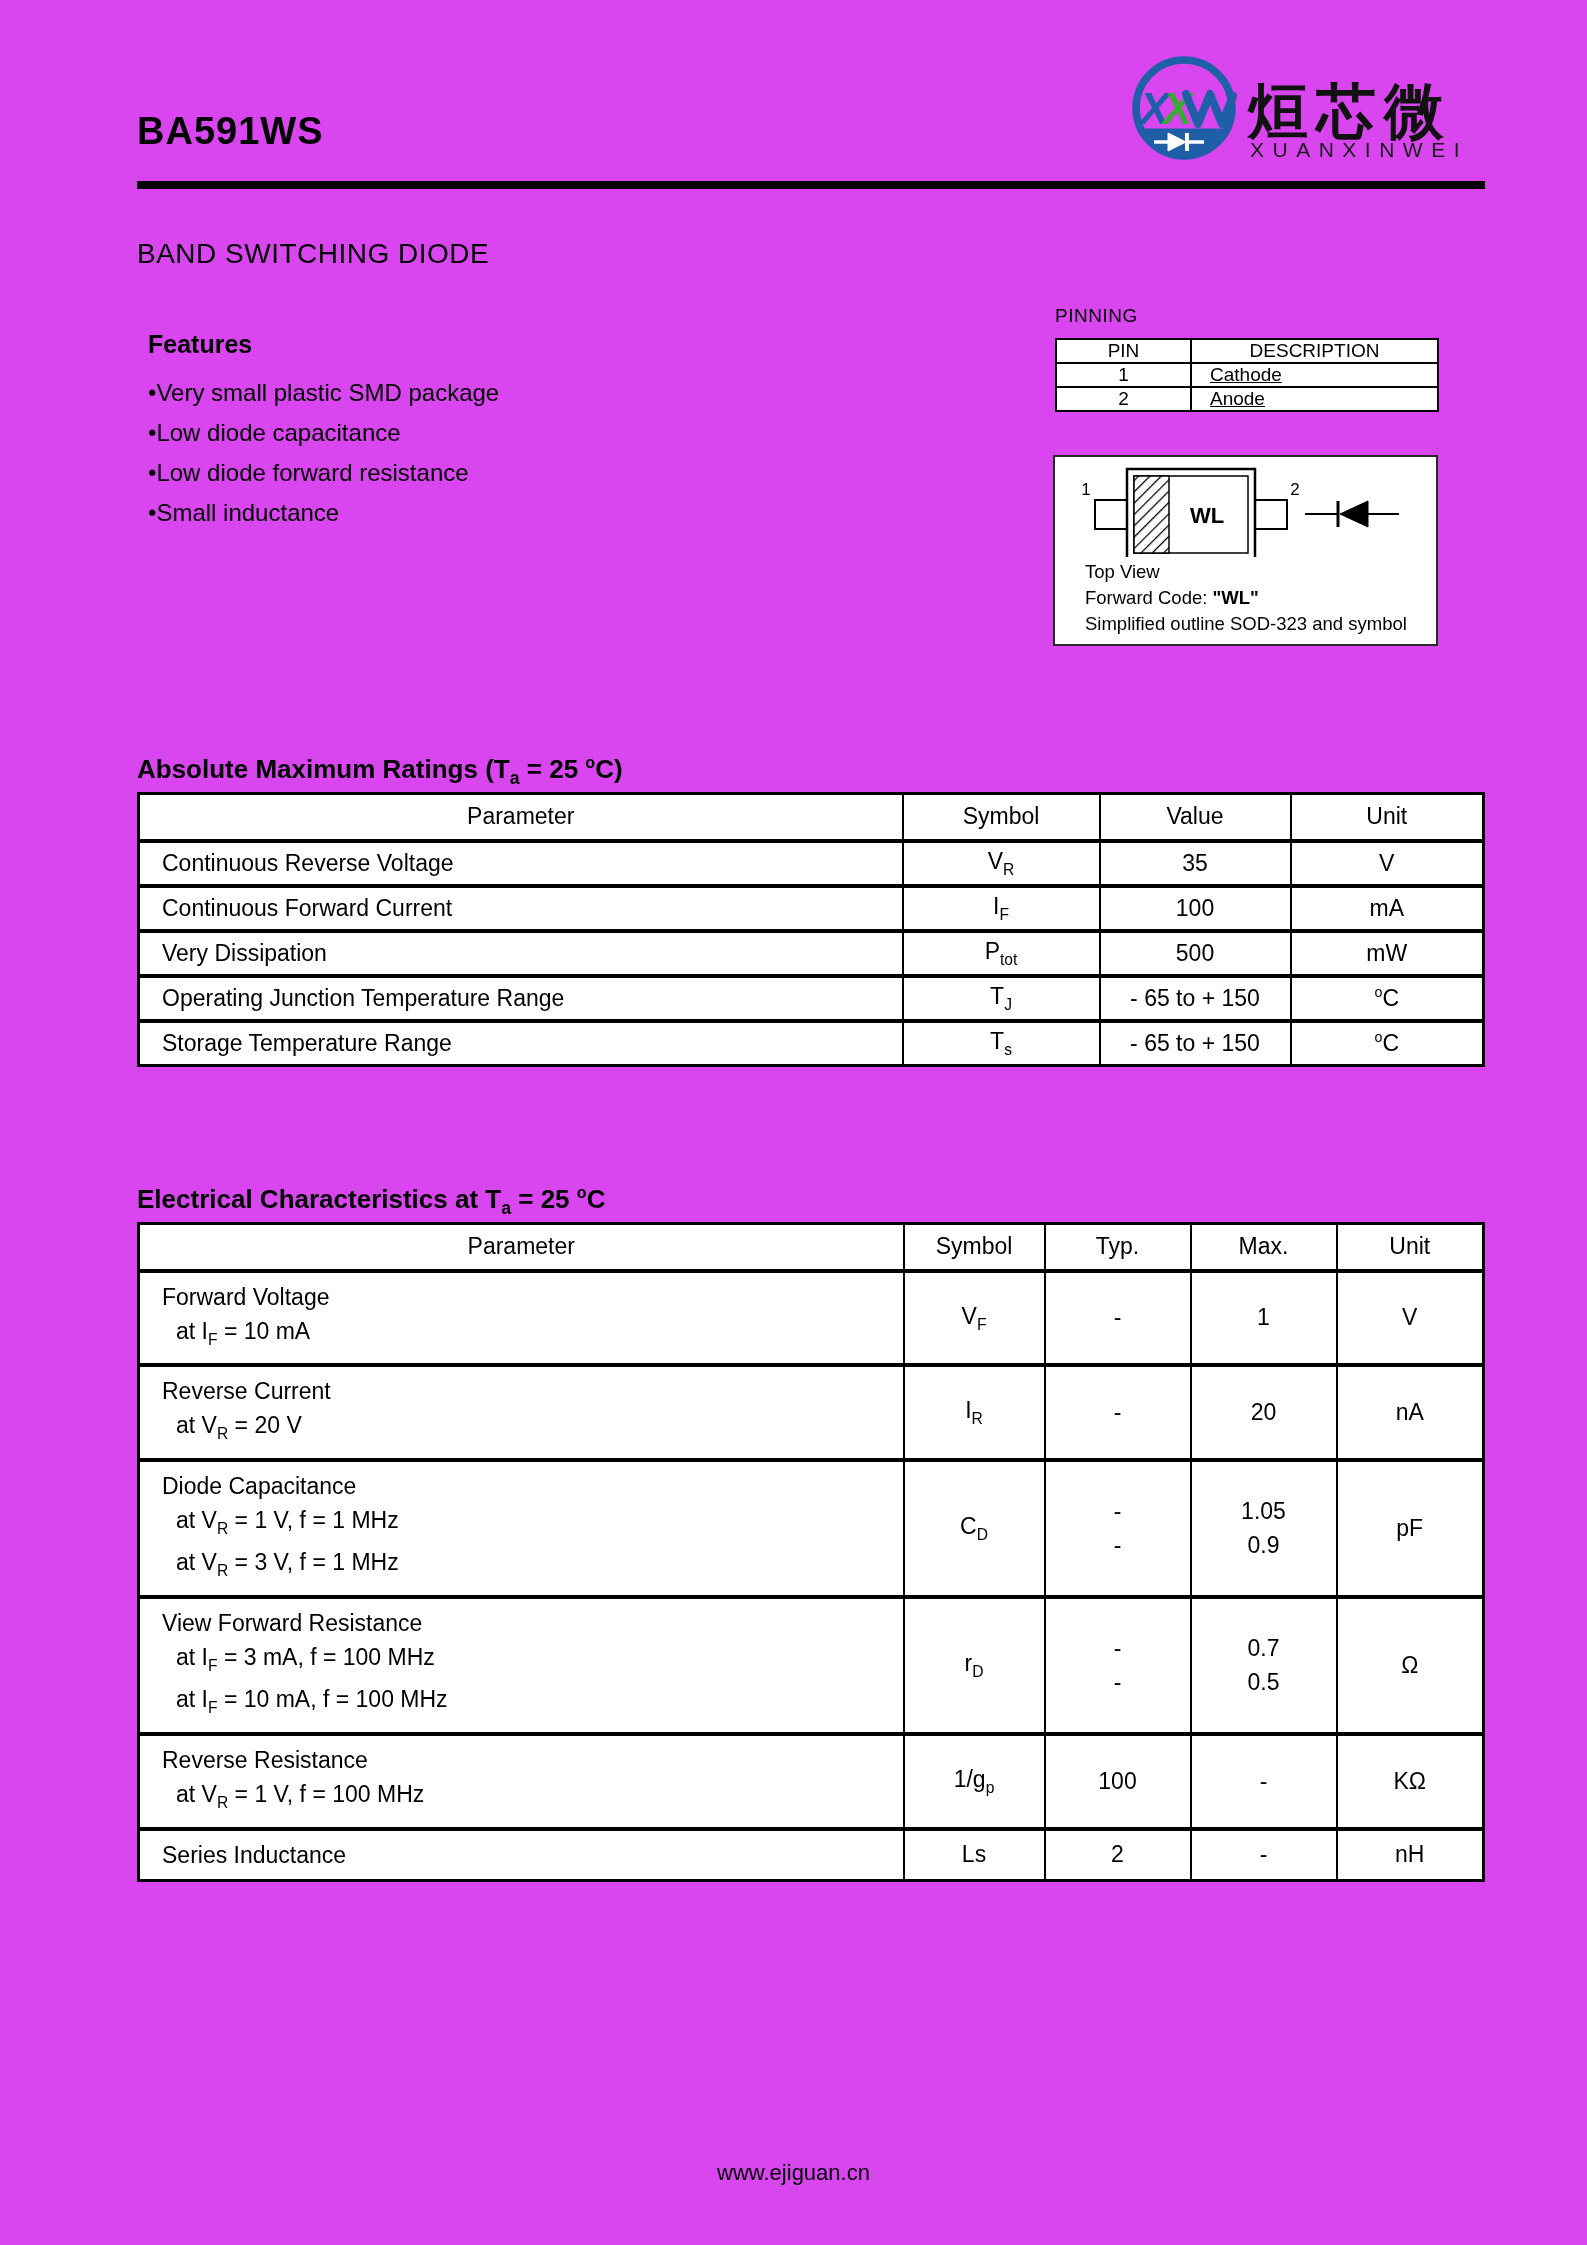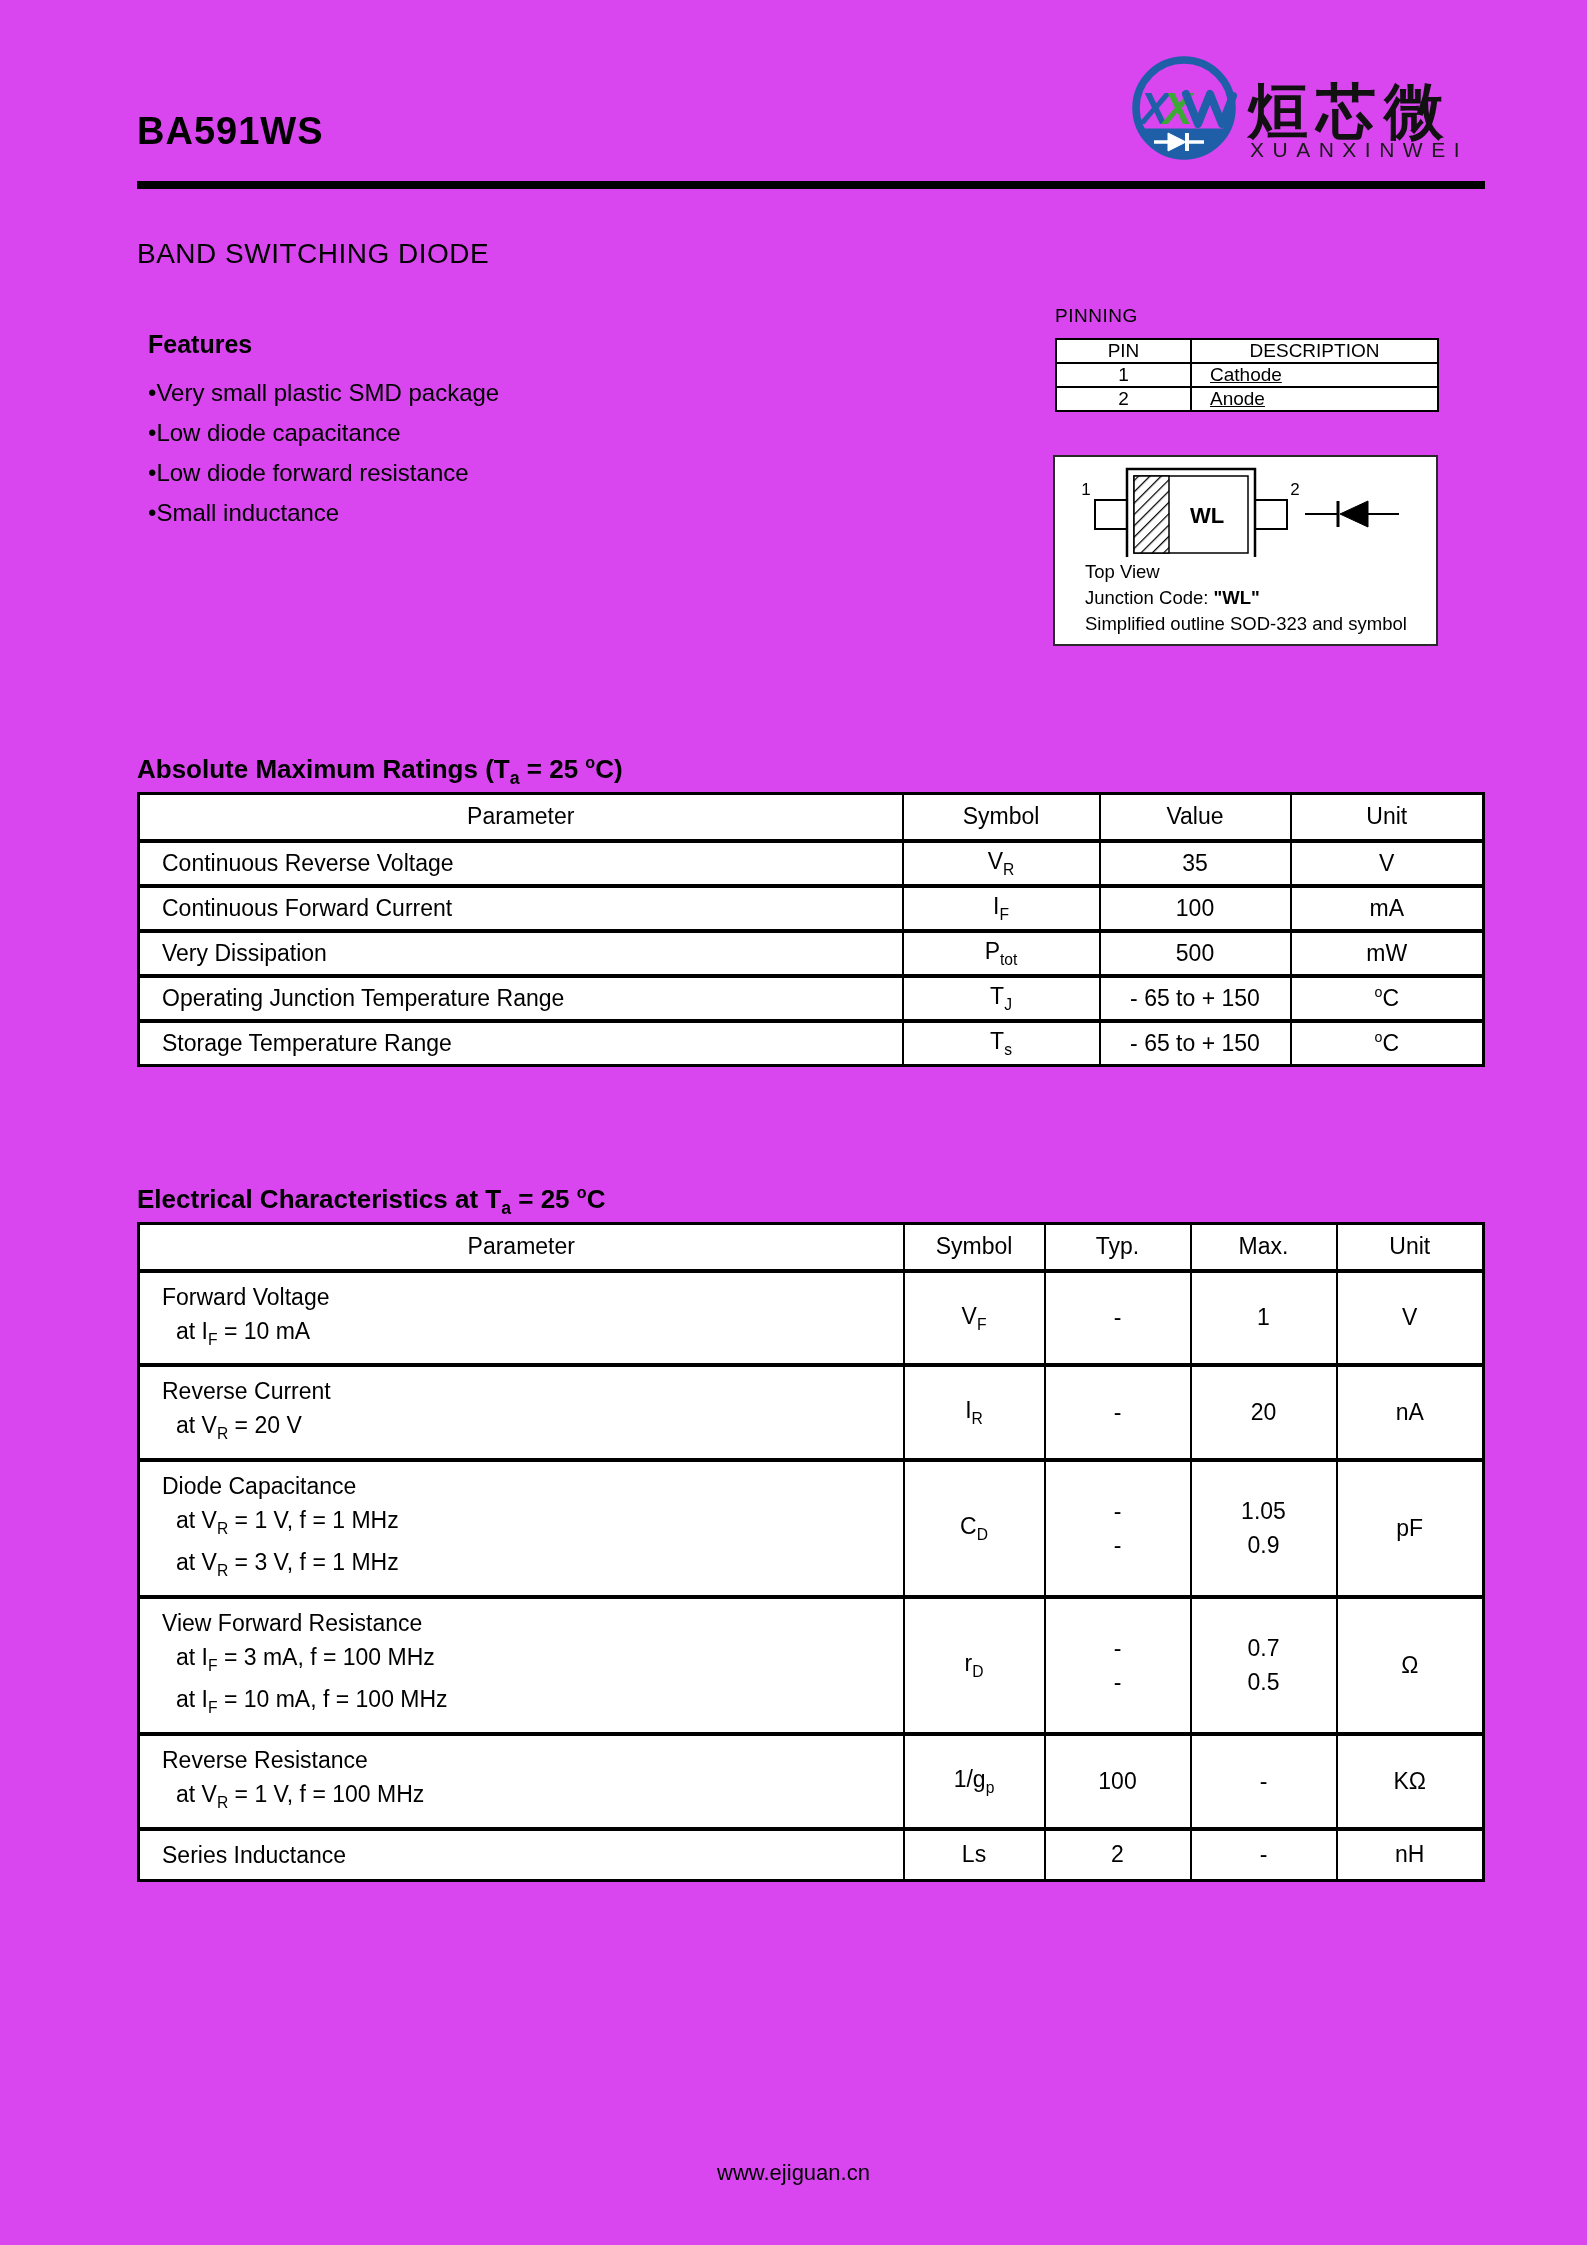--- a/index.html
+++ b/index.html
@@ -145,21 +145,21 @@
       <text x="240" y="38" font-size="17" text-anchor="middle">2</text>
       <g stroke="#000" fill="#000">
         <line x1="250" y1="57" x2="283" y2="57" stroke-width="2"></line>
         <line x1="283" y1="44" x2="283" y2="70" stroke-width="3"></line>
         <polygon points="285,57 313,44 313,70" stroke-width="1"></polygon>
         <line x1="313" y1="57" x2="344" y2="57" stroke-width="2"></line>
       </g>
     </svg>
     <div class="package-captions">
       <div>Top View</div>
-      <div><span>Junction Code: </span><span class="bold">"WL"</span></div>
+      <div><span>Forward Code: </span><span class="bold">"WL"</span></div>
       <div>Simplified outline SOD-323 and symbol</div>
     </div>
   </div>
 
   <div class="section-heading amr-heading">Absolute Maximum Ratings (T<sub>a</sub> = 25 <sup>o</sup>C)</div>
   <table class="data-table amr-table">
     <colgroup>
         <col style="width:764px">
         <col style="width:197px">
         <col style="width:191px">

